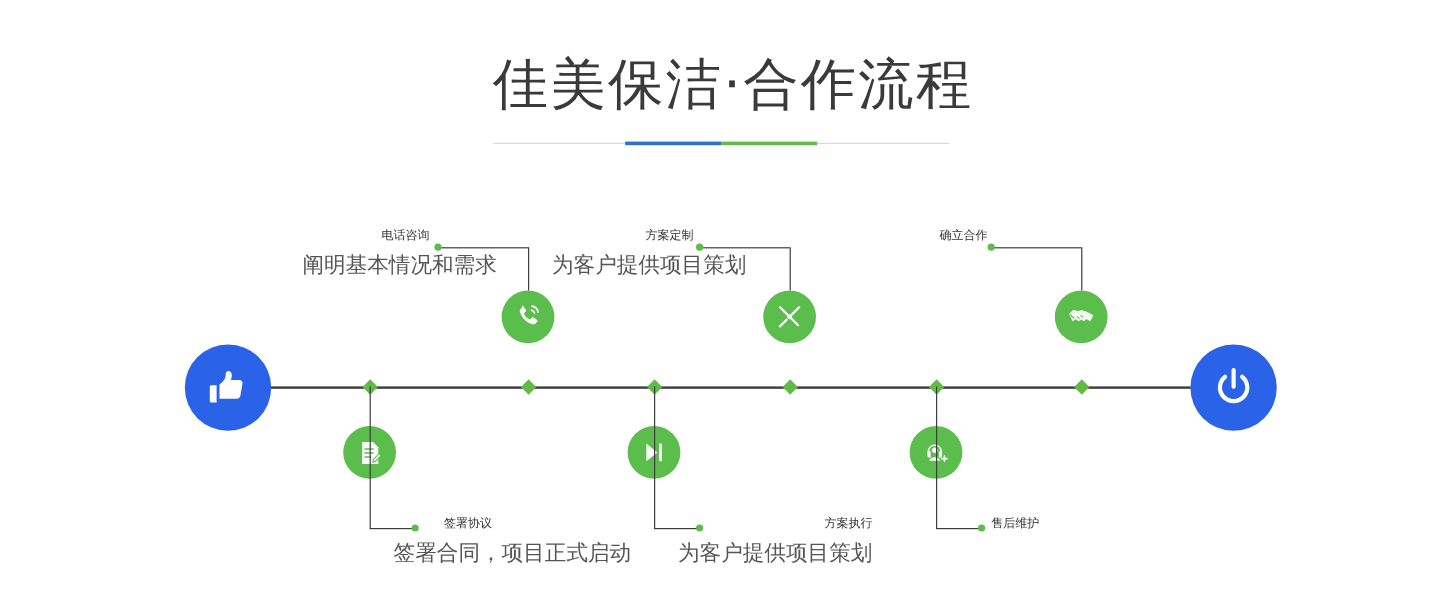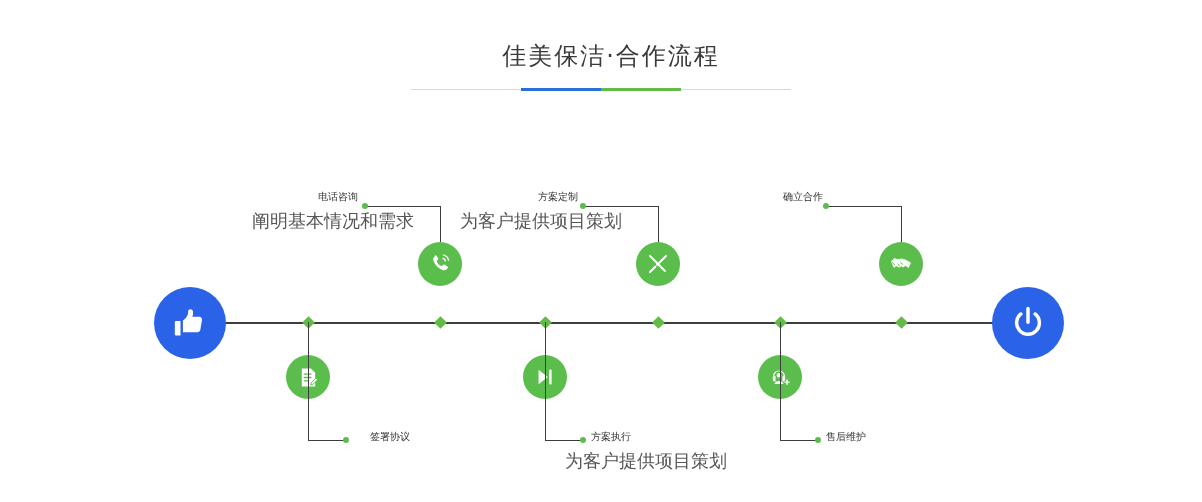--- a/index.html
+++ b/index.html
@@ -9,21 +9,21 @@
     font-family:"Liberation Sans","DejaVu Sans",sans-serif;
     color:#333;
     overflow:hidden;
     position:relative;
   }
   .stage{position:relative;width:1202px;height:502px;}
 
   
   .header{position:absolute;left:0;top:0;width:1202px;text-align:center;}
   .title{
-    font-size:24px;
+    font-size:46px;
     letter-spacing:2px;
     color:#3a3a3a;
     font-weight:400;
     margin-top:40px;
     font-family:"DejaVu Sans","Liberation Sans",sans-serif;
     margin-left:20px;
   }
   .rule-wrap{
     position:relative;
     width:380px;margin:16px auto 0;height:3px;
@@ -150,20 +150,21 @@
         <path d="M7.5 8.5h7M7.5 12h7M7.5 15.5h4.5" stroke="#5bbd4b" stroke-width="1.4" stroke-linecap="round"></path>
         <path d="M19.8 12.6l1.7 1.7-5 5-2.2.5.5-2.2z" fill="#ffffff" stroke="#5bbd4b" stroke-width="1"></path>
       </svg>
     </span>
   </div>
   <div class="stem" style="left:308px;top:322px;height:118px;"></div>
   <div class="lead" style="left:308px;top:440px;width:38px;"></div>
   <div class="tick" style="left:343px;top:437px;"></div>
   <div class="lbl" style="left:328px;top:428px;">
     <div class="l1" style="margin-left:42px;">签署协议</div>
+    <div class="l2">签署合同，项目正式启动</div>
   </div>
 
   <div class="circle" style="left:636px;top:242px;">
     <span>
       <svg width="24" height="24" viewBox="0 0 24 24" fill="none" stroke="#ffffff" stroke-width="1.9" stroke-linecap="round">
         <path d="M4 4l10.5 10.5"></path>
         <path d="M15.5 15.5l3.5 3.5"></path>
         <path d="M20 4l-6 6"></path>
         <path d="M9.5 14.5L4 20"></path>
         <circle cx="12" cy="12" r="1.1" fill="#ffffff"></circle>
@@ -183,21 +184,21 @@
       <svg width="22" height="22" viewBox="0 0 24 24" fill="#ffffff">
         <path d="M5 4l10 8-10 8z"></path>
         <rect x="16.6" y="4" width="2.6" height="16"></rect>
       </svg>
     </span>
   </div>
   <div class="stem" style="left:545px;top:322px;height:118px;"></div>
   <div class="lead" style="left:545px;top:440px;width:38px;"></div>
   <div class="tick" style="left:580px;top:437px;"></div>
   <div class="lbl" style="left:565px;top:428px;">
-    <div class="l1" style="margin-left:26px;">方案执行</div>
+    <div class="l1" style="margin-left:26px;text-align:right;">方案执行</div>
     <div class="l2">为客户提供项目策划</div>
   </div>
 
   <div class="circle" style="left:879px;top:242px;">
     <span>
       <svg width="25" height="25" viewBox="0 0 24 24" fill="#ffffff">
         <path d="M1.8 9.2l3.4-3.4 3 1.1 3.8-.6 3.6.9 5.6 3.1-2.4 5-3.1-2-2 1.7-2.2-1.3-2 1.4L7 13.4l-2.3 1.9z" opacity="0.95"></path>
         <path d="M2.6 9.6l3.2 3.1M8.2 11.4l2 1.6M11 10.2l2.2 1.8" stroke="#5bbd4b" stroke-width="0.9"></path>
       </svg>
     </span>

